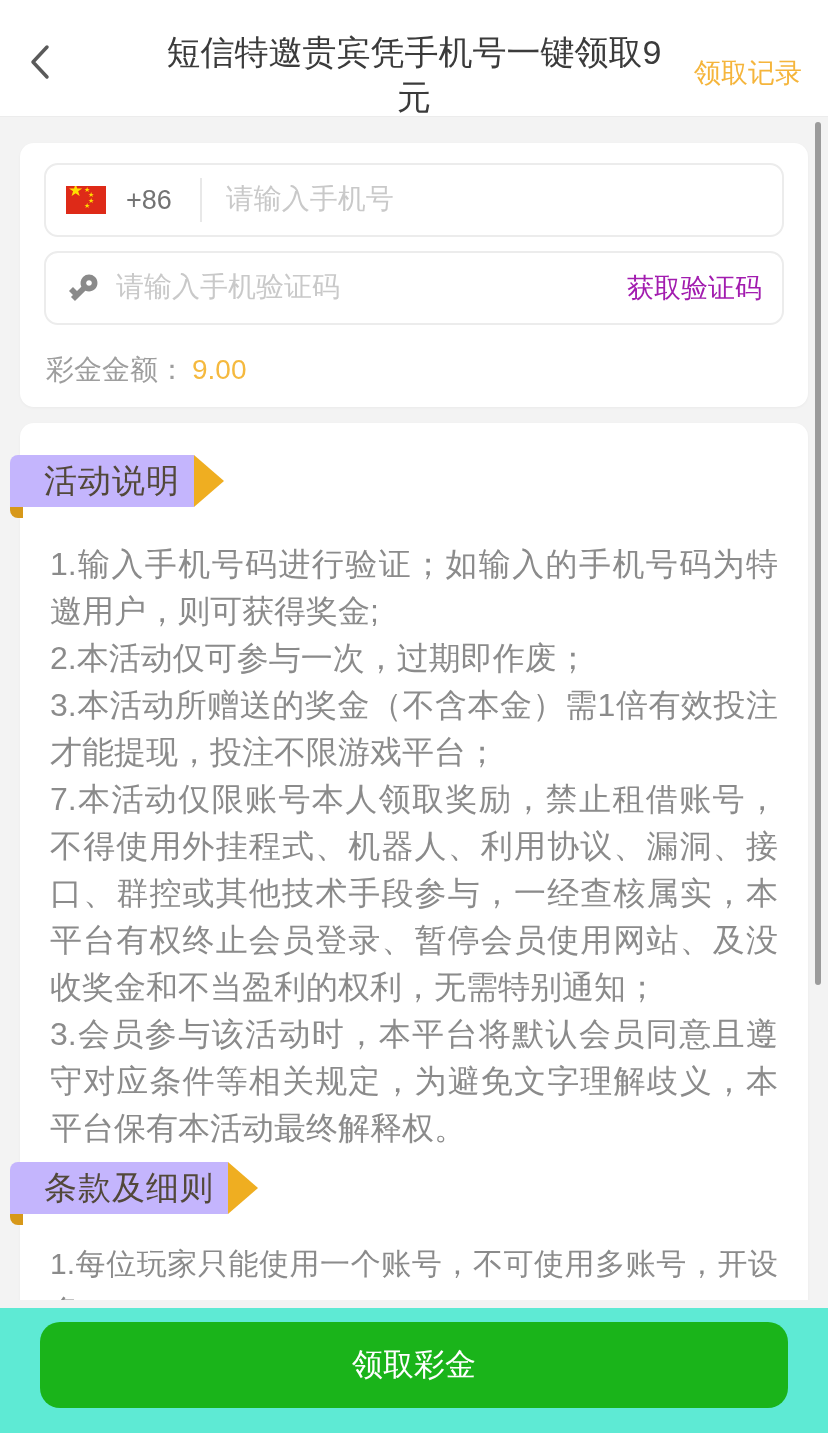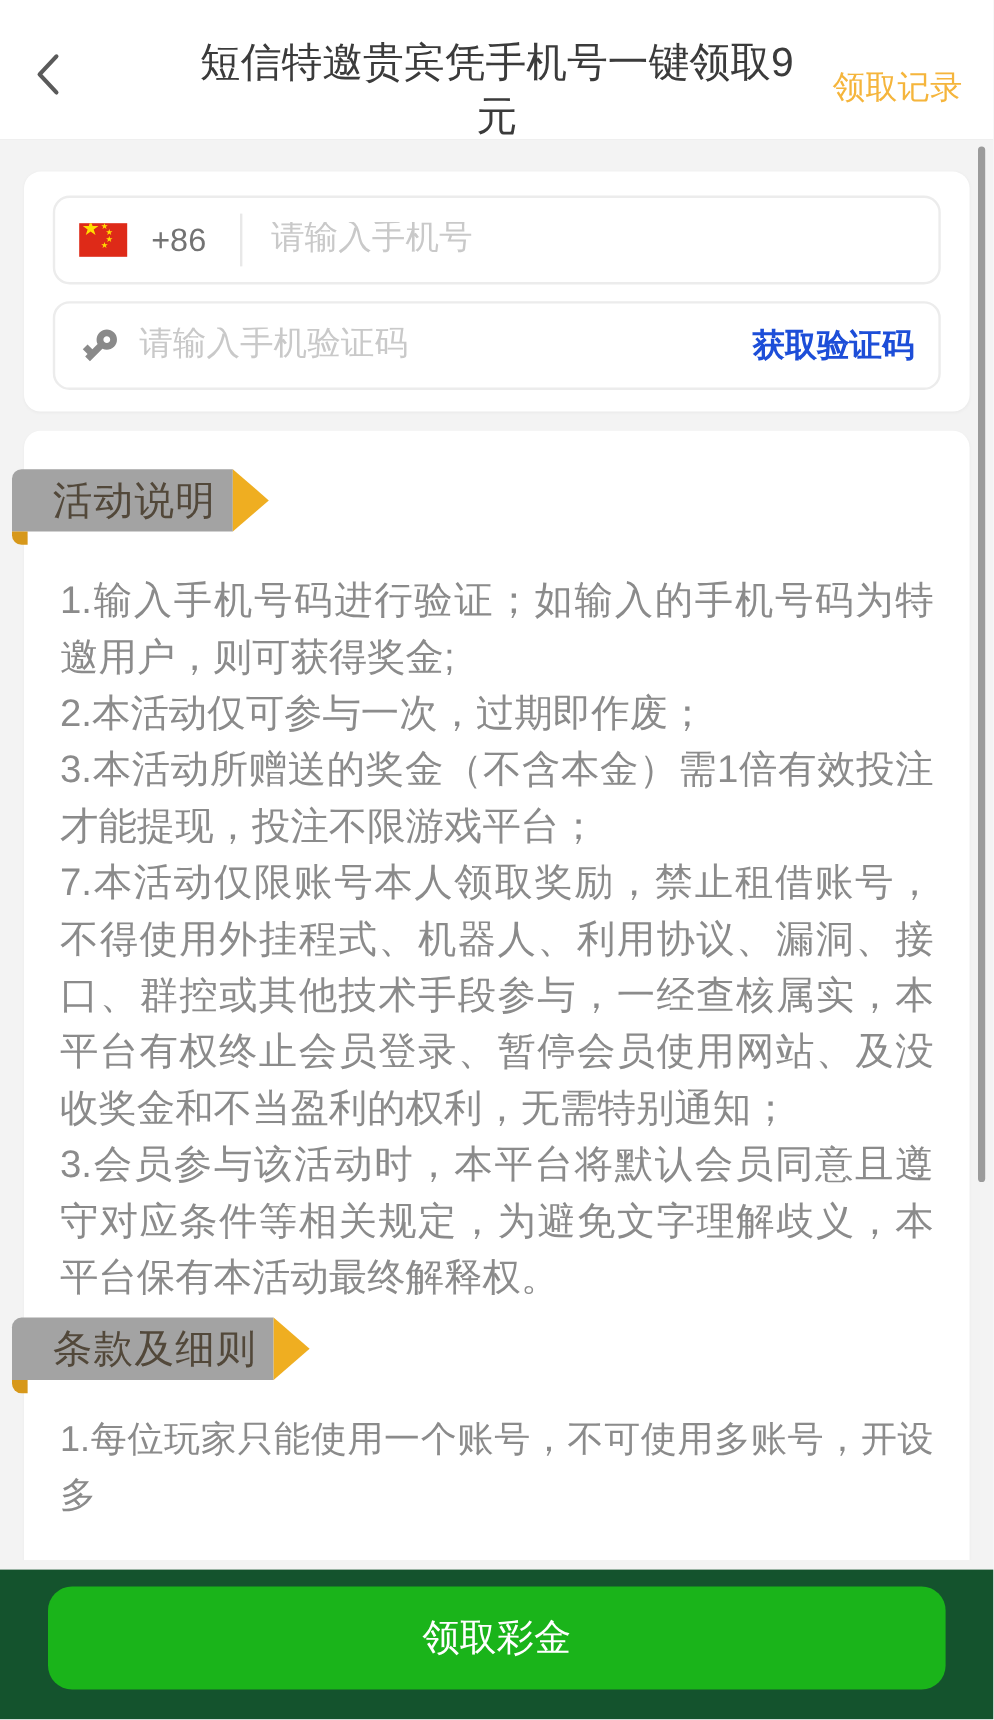--- a/index.html
+++ b/index.html
@@ -57,33 +57,33 @@
   .country-code { margin-left:20px; font-size:27px; color:#737373; }
   .v-divider { width:2px; height:44px; background:#e8e8e8; margin-left:28px; }
   .text-input {
     flex:1; border:none; outline:none; font-size:28px; color:#444;
     margin-left:24px; min-width:0; background:transparent;
     font-family:Liberation Mono, monospace;
   }
   .text-input::placeholder { color:#c9c9c9; }
   .key-icon-wrap { width:36px; height:36px; flex:0 0 auto; display:flex; align-items:center; justify-content:center; }
   .input-box .code-input { margin-left:14px; }
-  .get-code { font-size:27px; color:#1d4ed8; white-space:nowrap; cursor:pointer;font-weight:bold; }
+  .get-code { font-size:27px; color:#a21caf; white-space:nowrap; cursor:pointer; }
 
   .bonus-row { margin-top:26px; font-size:28px; color:#9e9e9e; padding-left:2px; }
   .bonus-amount { color:#f5b93e; margin-left:6px; }
 
   
   .card-rules { margin-top:16px; padding:0 30px 60px; position:relative; }
 
   .ribbon { position:relative; display:inline-flex; margin-left:-40px; }
   .ribbon-activity { margin-top:32px; }
   .ribbon-terms { margin-top:10px; }
   .ribbon-body {
-    background:#a3a3a3; height:52px; line-height:52px;
+    background:#c4b5fd; height:52px; line-height:52px;
     padding:0 14px 0 34px; border-radius:8px 0 0 0;
     font-size:33px; color:#52483a; letter-spacing:1px; white-space:nowrap;
   }
   .ribbon-tip {
     width:0; height:0;
     border-top:26px solid transparent; border-bottom:26px solid transparent;
     border-left:30px solid #efae21;
   }
   .ribbon-fold {
     position:absolute; left:0; top:52px; width:13px; height:11px;
@@ -91,21 +91,21 @@
   }
 
   .rules-list { margin-top:34px; }
   .rules-list p { font-size:32px; line-height:47px; color:#8b8b8b; text-align:justify; }
   .terms-list { margin-top:26px; }
   .terms-list p { font-size:30px; line-height:47px; color:#8b8b8b; text-align:justify; }
 
   
   .footer {
     position:absolute; left:0; top:1308px; width:828px; height:125px;
-    background:#14532d; z-index:6;
+    background:#5eead4; z-index:6;
   }
   .claim-btn {
     position:absolute; left:40px; right:40px; top:14px; height:86px;
     background:#1ab41a; border-radius:20px; border:none; cursor:pointer;
     display:flex; align-items:center; justify-content:center;
     font-size:31px; color:#ffffff;
     font-family:"Liberation Sans","DejaVu Sans",sans-serif;
   }
 
   
@@ -151,20 +151,23 @@
       <div class="input-box">
         <span class="key-icon-wrap">
           <svg width="34" height="34" viewBox="0 0 24 24" style="transform:rotate(135deg)">
             <path fill="#8a8a8a" d="M12.65 10C11.83 7.67 9.61 6 7 6c-3.31 0-6 2.69-6 6s2.69 6 6 6c2.61 0 4.83-1.67 5.65-4H17v4h4v-4h2v-4H12.65zM7 14c-1.1 0-2-.9-2-2s.9-2 2-2 2 .9 2 2-.9 2-2 2z"></path>
           </svg>
         </span>
         <input class="text-input code-input" type="text" placeholder="请输入手机验证码" style="">
         <span class="get-code">获取验证码</span>
       </div>
 
+      <div class="bonus-row">
+        <span>彩金金额：</span><span class="bonus-amount">9.00</span>
+      </div>
     </div>
 
     <div class="card card-rules">
 
       <div class="ribbon ribbon-activity">
         <span class="ribbon-body">活动说明</span>
         <span class="ribbon-tip"></span>
         <span class="ribbon-fold"></span>
       </div>
 

